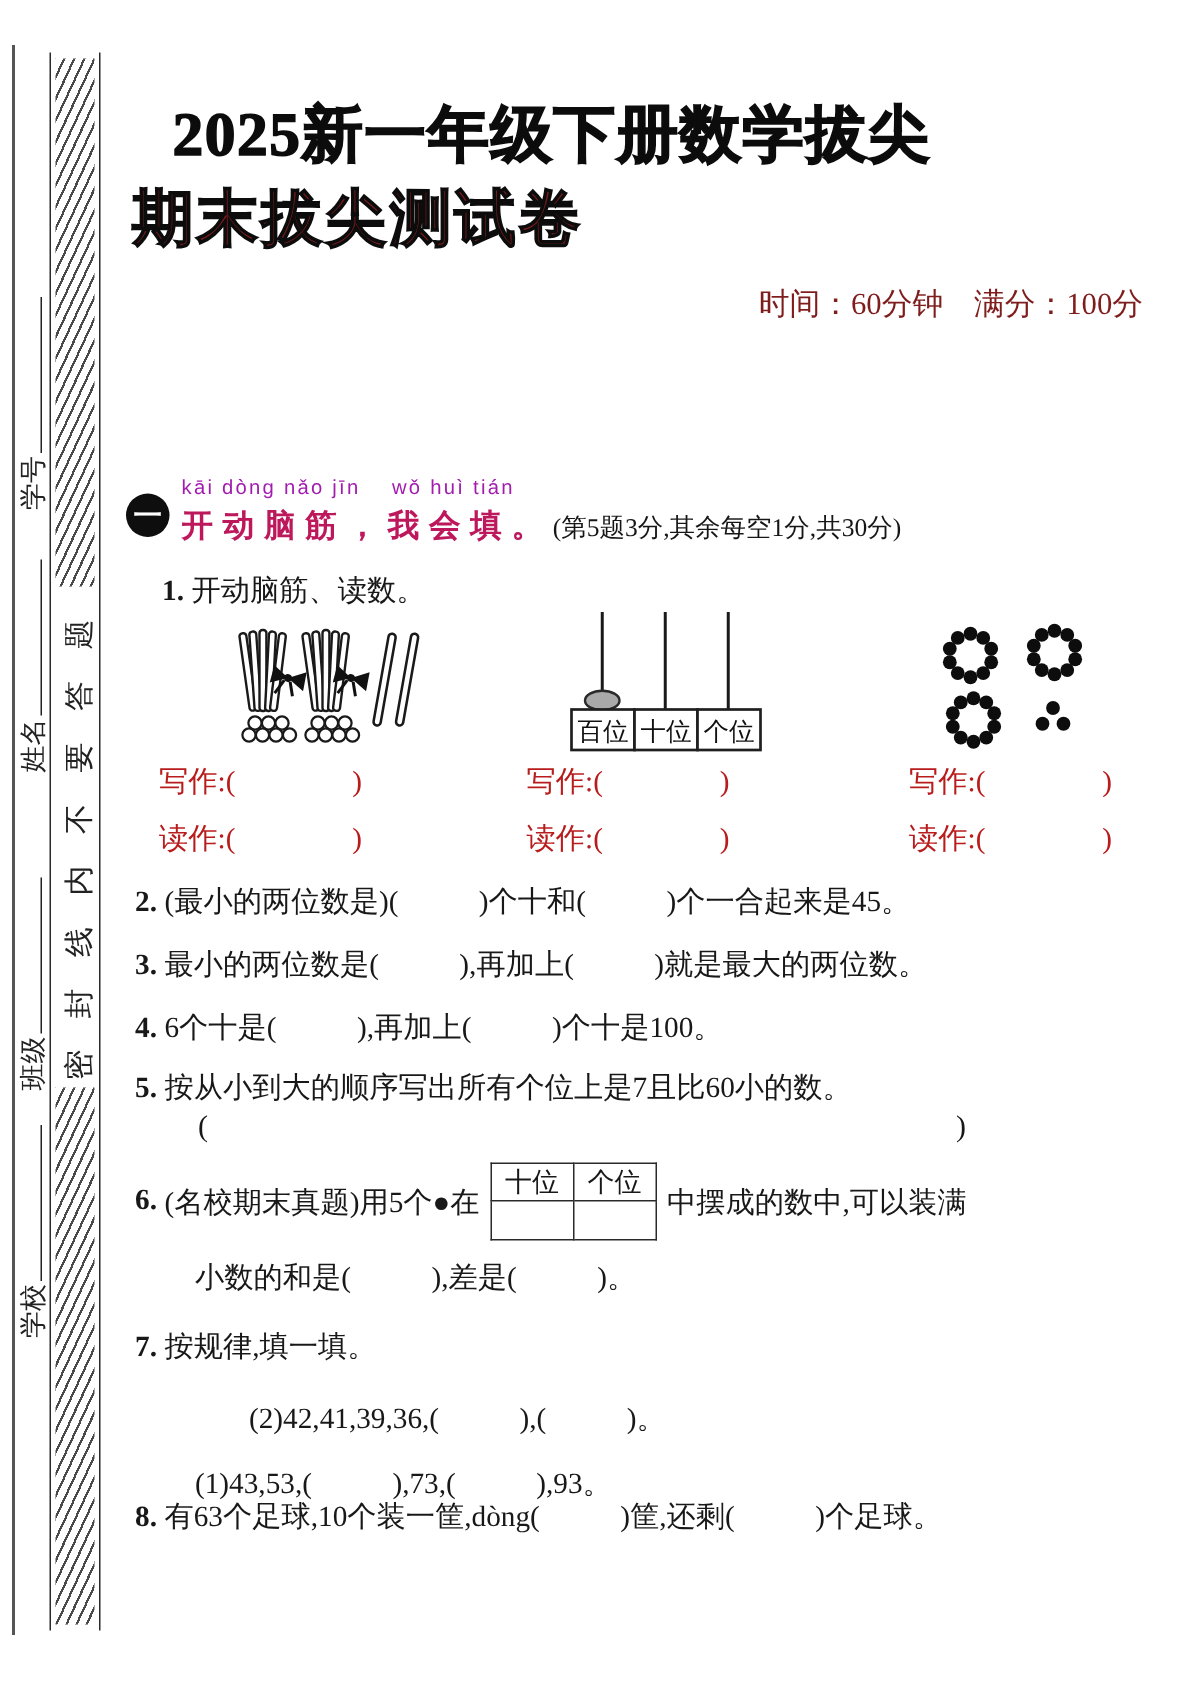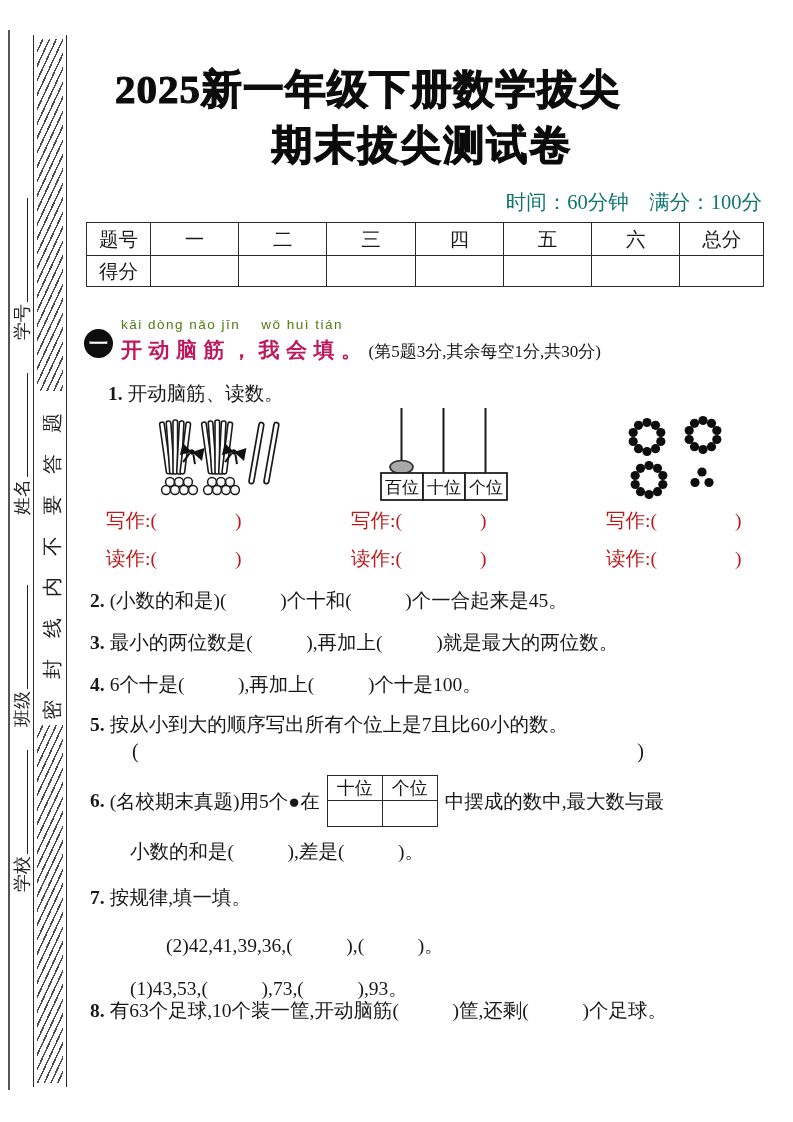--- a/index.html
+++ b/index.html
@@ -51,27 +51,27 @@
   #main{position:absolute;left:88px;top:0;width:678px;height:1122px;}
 
   .title-1{
     position:absolute;top:62px;left:0;width:100%;
     text-align:center;padding-right:118px;box-sizing:border-box;
     font-size:41px;font-weight:bold;color:#0c0c0c;
     -webkit-text-stroke:1.1px #0c0c0c;letter-spacing:1px;
   }
   .title-2{
     position:absolute;top:118px;left:0;width:100%;
-    text-align:center;padding-right:10px;box-sizing:border-box;
-    font-size:41px;font-weight:bold;color:#000000;
+    text-align:left;padding-right:10px;box-sizing:border-box;
+    font-size:41px;font-weight:bold;color:#7f1d1d;
     -webkit-text-stroke:1.1px #0c0c0c;letter-spacing:2px;
   }
   .info-line{
     position:absolute;top:188px;right:4px;
-    font-size:20.5px;color:#0f766e;
+    font-size:20.5px;color:#7f1d1d;
   }
 
   table.score{
     position:absolute;top:222px;left:-2px;width:678px;
     border-collapse:collapse;table-layout:fixed;
   }
   table.score td{
     border:1.7px solid #2a2a2a;
     text-align:center;font-size:19.5px;color:#1a1a1a;
     padding:0;
@@ -83,21 +83,21 @@
 
   .badge{
     position:absolute;top:329px;left:-4px;width:29px;height:29px;
     border-radius:50%;background:#0e0e0e;color:#fff;
     display:flex;align-items:center;justify-content:center;
     font-size:19px;font-weight:bold;
   }
   .pinyin{
     position:absolute;top:317px;left:33px;
     font-family:"Liberation Sans", sans-serif;
-    font-size:13.5px;color:#4d7c0f;letter-spacing:1.5px;
+    font-size:13.5px;color:#a21caf;letter-spacing:1.5px;
   }
   .sec-line{position:absolute;top:336px;left:33px;white-space:pre;display:flex;align-items:baseline;}
   .sec-title{
     font-family:"Liberation Sans", sans-serif;
     font-weight:bold;font-size:21px;letter-spacing:6.5px;color:#be185d;
   }
   .sec-note{font-size:17px;color:#161616;}
 
   .q{position:absolute;font-size:19.5px;color:#181818;white-space:pre;display:flex;align-items:baseline;}
   .q b{margin-right:5px;font-size:19.5px;}
@@ -148,44 +148,20 @@
 <div class="m-label" style="top:892px;">
   <span data-bind="margin.labels.3">学校</span><span class="line"></span>
 </div>
 
 <div id="main">
 
   <div class="title-1" data-bind="header.title_line1">2025新一年级下册数学拔尖</div>
   <div class="title-2" data-bind="header.title_line2">期末拔尖测试卷</div>
   <div class="info-line" data-bind="header.info">时间：60分钟　满分：100分</div>
 
-  <table class="score">
-    <tbody>
-        <tr>
-      <td data-bind="score_table.row1.0">题号</td>
-      <td data-bind="score_table.row1.1">一</td>
-      <td data-bind="score_table.row1.2">二</td>
-      <td data-bind="score_table.row1.3">三</td>
-      <td data-bind="score_table.row1.4">四</td>
-      <td data-bind="score_table.row1.5">五</td>
-      <td data-bind="score_table.row1.6">六</td>
-      <td data-bind="score_table.row1.7">总分</td>
-    </tr>
-    <tr>
-      <td data-bind="score_table.row2_label">得分</td>
-      <td></td>
-      <td></td>
-      <td></td>
-      <td></td>
-      <td></td>
-      <td></td>
-      <td></td>
-    </tr>
-  </tbody>
-    </table>
 
   <div class="badge" data-bind="section1.badge">一</div>
   <div class="pinyin" data-bind="section1.pinyin">kāi dòng nǎo jīn    wǒ huì tián</div>
   <div class="sec-line">
     <span class="sec-title" data-bind="section1.title">开动脑筋，我会填。</span><span class="sec-note" data-bind="section1.note">(第5题3分,其余每空1分,共30分)</span>
   </div>
 
   <div class="q" style="top:380px;left:20px;">
     <b data-bind="q1.num">1.</b><span class="txt" data-bind="q1.text">开动脑筋、读数。</span>
   </div>
@@ -301,21 +277,21 @@
   </svg>
 
   <span class="wr" style="top:507px;left:18px;" data-bind="q1.write_blanks.0">写作:(                )</span>
   <span class="wr" style="top:507px;left:263px;" data-bind="q1.write_blanks.1">写作:(                )</span>
   <span class="wr" style="top:507px;left:518px;" data-bind="q1.write_blanks.2">写作:(                )</span>
   <span class="wr" style="top:545px;left:18px;" data-bind="q1.read_blanks.0">读作:(                )</span>
   <span class="wr" style="top:545px;left:263px;" data-bind="q1.read_blanks.1">读作:(                )</span>
   <span class="wr" style="top:545px;left:518px;" data-bind="q1.read_blanks.2">读作:(                )</span>
 
   <div class="q" style="top:587px;left:2px;">
-    <b data-bind="q2.num">2.</b><span class="txt" data-bind="q2.text">(小数的和是)(           )个十和(           )个一合起来是45。</span>
+    <b data-bind="q2.num">2.</b><span class="txt" data-bind="q2.text">(最小的两位数是)(           )个十和(           )个一合起来是45。</span>
   </div>
   <div class="q" style="top:629px;left:2px;">
     <b data-bind="q3.num">3.</b><span class="txt" data-bind="q3.text">最小的两位数是(           ),再加上(           )就是最大的两位数。</span>
   </div>
   <div class="q" style="top:671px;left:2px;">
     <b data-bind="q4.num">4.</b><span class="txt" data-bind="q4.text">6个十是(           ),再加上(           )个十是100。</span>
   </div>
   <div class="q" style="top:711px;left:2px;">
     <b data-bind="q5.num">5.</b><span class="txt" data-bind="q5.text">按从小到大的顺序写出所有个位上是7且比60小的数。</span>
   </div>
@@ -329,33 +305,33 @@
     <table class="pv-table">
       <tbody><tr>
         <td data-bind="q6.table_headers.0">十位</td>
         <td data-bind="q6.table_headers.1">个位</td>
       </tr>
       <tr>
         <td></td>
         <td></td>
       </tr>
     </tbody></table>
-    <span class="txt" data-bind="q6.suffix">中摆成的数中,最大数与最</span>
+    <span class="txt" data-bind="q6.suffix">中摆成的数中,可以装满</span>
   </div>
   <div class="q" style="top:838px;left:42px;">
     <span class="txt" data-bind="q6.line2">小数的和是(           ),差是(           )。</span>
   </div>
 
   <div class="q" style="top:884px;left:2px;">
     <b data-bind="q7.num">7.</b><span class="txt" data-bind="q7.text">按规律,填一填。</span>
   </div>
   <div class="q" style="top:975px;left:42px;">
     <span class="txt" data-bind="q7.sub1">(1)43,53,(           ),73,(           ),93。</span>
   </div>
   <div class="q" style="top:932px;left:42px;margin-left:36px;">
     <span class="txt" data-bind="q7.sub2">(2)42,41,39,36,(           ),(           )。</span>
   </div>
 
   <div class="q" style="top:997px;left:2px;">
-    <b data-bind="q8.num">8.</b><span class="txt" data-bind="q8.text">有63个足球,10个装一筐,开动脑筋(           )筐,还剩(           )个足球。</span>
+    <b data-bind="q8.num">8.</b><span class="txt" data-bind="q8.text">有63个足球,10个装一筐,dòng(           )筐,还剩(           )个足球。</span>
   </div>
 
 </div>
 
 </body></html>

